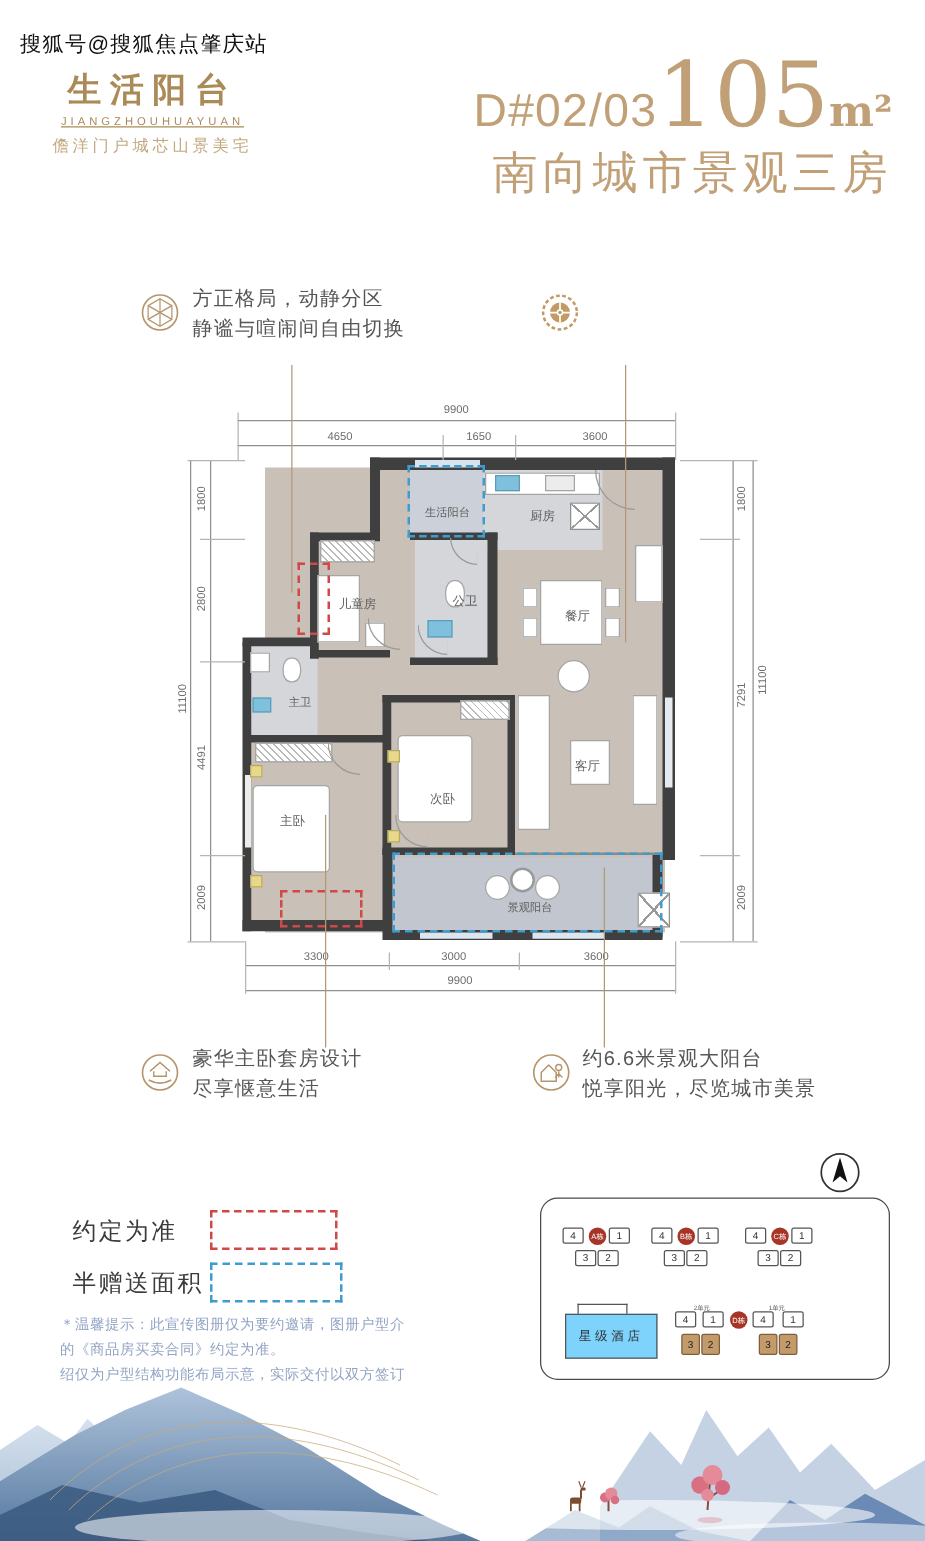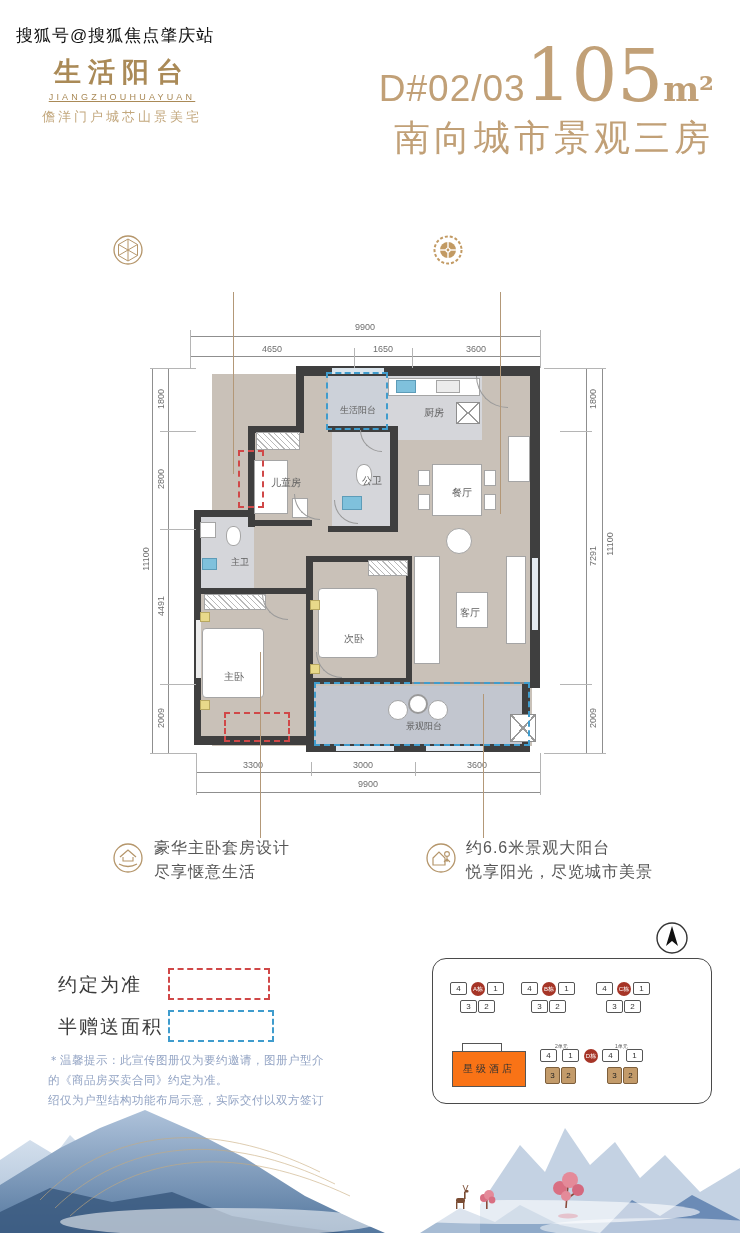--- a/index.html
+++ b/index.html
@@ -71,20 +71,24 @@
 
   <svg class="cicon" style="left:110px;top:232px;" width="36" height="36" viewBox="0 0 36 36">
     <circle cx="18" cy="18" r="14" fill="none" stroke="#b5966b" stroke-width="1.3"></circle>
     <g stroke="#b5966b" stroke-width="1" fill="none">
       <polygon points="18,7 27.5,12.5 27.5,23.5 18,29 8.5,23.5 8.5,12.5"></polygon>
       <line x1="18" y1="7" x2="18" y2="29"></line>
         <line x1="8.5" y1="12.5" x2="27.5" y2="23.5"></line>
         <line x1="27.5" y1="12.5" x2="8.5" y2="23.5"></line>
     </g>
   </svg>
+  <div class="callout" style="left:154px;top:228px;">
+    <div>方正格局，动静分区</div>
+    <div>静谧与喧闹间自由切换</div>
+  </div>
 
   <svg class="cicon" style="left:430px;top:232px;" width="36" height="36" viewBox="0 0 36 36">
     <circle cx="18" cy="18" r="13.5" fill="none" stroke="#c29a63" stroke-width="2" stroke-dasharray="3 2"></circle>
     <circle cx="18" cy="18" r="8" fill="#c29a63"></circle>
     <g stroke="#fff" stroke-width="1.4">
         <line x1="18" y1="10" x2="18" y2="26"></line>
         <line x1="10" y1="18" x2="26" y2="18"></line>
       </g>
     <circle cx="18" cy="18" r="2.6" fill="#fff"></circle>
       <circle cx="18" cy="18" r="1.4" fill="#c29a63"></circle>
@@ -183,21 +187,21 @@
     <div class="red-dash" style="left:224px;top:712px;width:66px;height:30px;"></div>
     <div class="blue-dash" style="left:326px;top:372px;width:62px;height:58px;"></div>
     <div class="blue-dash" style="left:314px;top:682px;width:216px;height:64px;"></div>
 
     <div class="rlabel" style="left:326px;top:404px;width:64px;font-size:9px;z-index:7;">生活阳台</div>
     <div class="rlabel" style="left:414px;top:406px;width:40px;font-size:10px;z-index:7;">厨房</div>
     <div class="rlabel" style="left:258px;top:476px;width:56px;font-size:10px;z-index:7;">儿童房</div>
     <div class="rlabel" style="left:350px;top:474px;width:44px;font-size:10px;z-index:7;">公卫</div>
     <div class="rlabel" style="left:440px;top:486px;width:44px;font-size:10px;z-index:7;">餐厅</div>
     <div class="rlabel" style="left:222px;top:556px;width:36px;font-size:9px;z-index:7;">主卫</div>
-    <div class="rlabel" style="left:214px;top:650px;width:40px;font-size:10px;z-index:7;margin-top:20px;">主卧</div>
+    <div class="rlabel" style="left:214px;top:650px;width:40px;font-size:10px;z-index:7;">主卧</div>
     <div class="rlabel" style="left:332px;top:632px;width:44px;font-size:10px;z-index:7;">次卧</div>
     <div class="rlabel" style="left:448px;top:606px;width:44px;font-size:10px;z-index:7;">客厅</div>
     <div class="rlabel" style="left:396px;top:720px;width:56px;font-size:9px;z-index:7;">景观阳台</div>
 
     <div>
       <div class="dimline" style="left:190px;top:336px;width:350px;height:1px;"></div>
       <div class="dimline" style="left:190px;top:356px;width:350px;height:1px;"></div>
       <div class="dimext" style="left:190px;top:330px;width:1px;height:38px;"></div>
       <div class="dimext" style="left:354px;top:348px;width:1px;height:20px;"></div>
       <div class="dimext" style="left:412px;top:348px;width:1px;height:20px;"></div>
@@ -310,21 +314,21 @@
 
     <div class="abs" style="left:163px;top:17px;width:56px;height:42px;">
       <div class="unitbox" style="left:0;top:6px;">4</div>
       <div class="unitbox" style="left:37px;top:6px;">1</div>
       <div class="bcircle" style="left:21px;top:6px;">C栋</div>
       <div class="unitbox" style="left:10px;top:24px;">3</div>
       <div class="unitbox" style="left:28px;top:24px;">2</div>
     </div>
 
     <div class="abs" style="left:29px;top:84px;width:40px;height:10px;border:1.2px solid #555;border-bottom:none;background:#fff;box-sizing:border-box;"></div>
-    <div class="abs" style="left:19px;top:92px;width:74px;height:36px;border:1.2px solid #555;background:#f97316;box-sizing:border-box;display:flex;align-items:center;justify-content:center;font-size:10px;letter-spacing:3px;color:#333;">星级酒店</div>
+    <div class="abs" style="left:19px;top:92px;width:74px;height:36px;border:1.2px solid #555;background:#7dd3fc;box-sizing:border-box;display:flex;align-items:center;justify-content:center;font-size:10px;letter-spacing:3px;color:#333;">星级酒店</div>
 
     <div class="abs" style="left:107px;top:85px;width:104px;height:44px;">
       <div class="tinylbl" style="left:15px;top:-1px;">2单元</div>
       <div class="tinylbl" style="left:75px;top:-1px;">1单元</div>
       <div class="unitbox" style="left:0;top:5px;">4</div>
       <div class="unitbox" style="left:22px;top:5px;">1</div>
       <div class="bcircle" style="left:44px;top:5px;">D栋</div>
       <div class="unitbox" style="left:62px;top:5px;">4</div>
       <div class="unitbox" style="left:86px;top:5px;">1</div>
       <div class="unitbox hl" style="left:5px;top:23px;">3</div>

